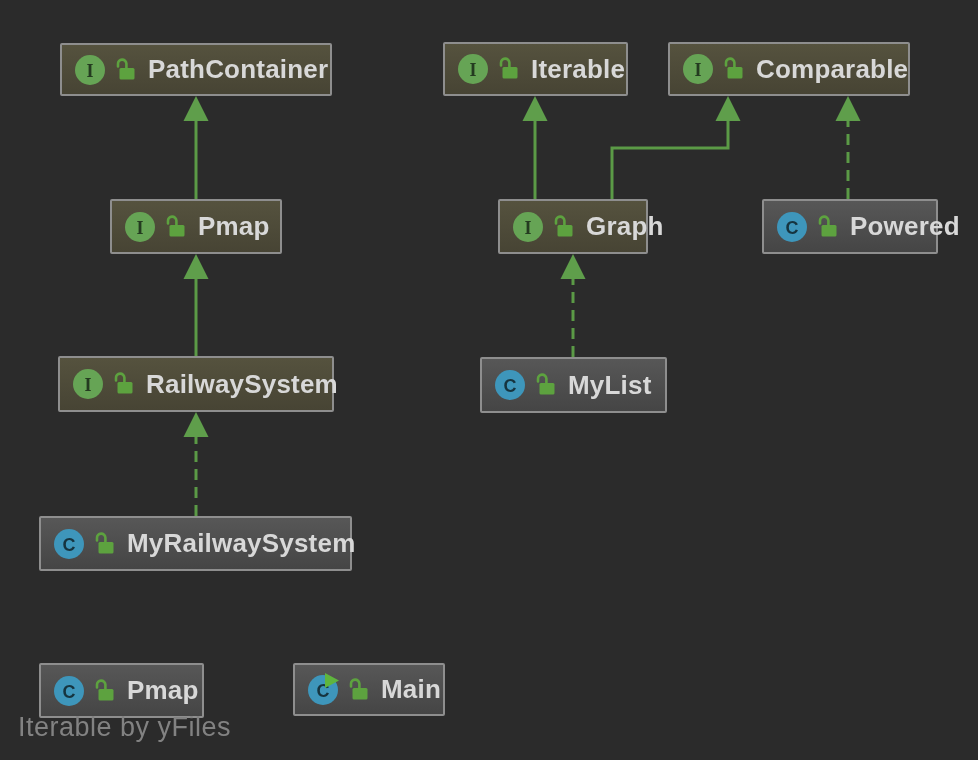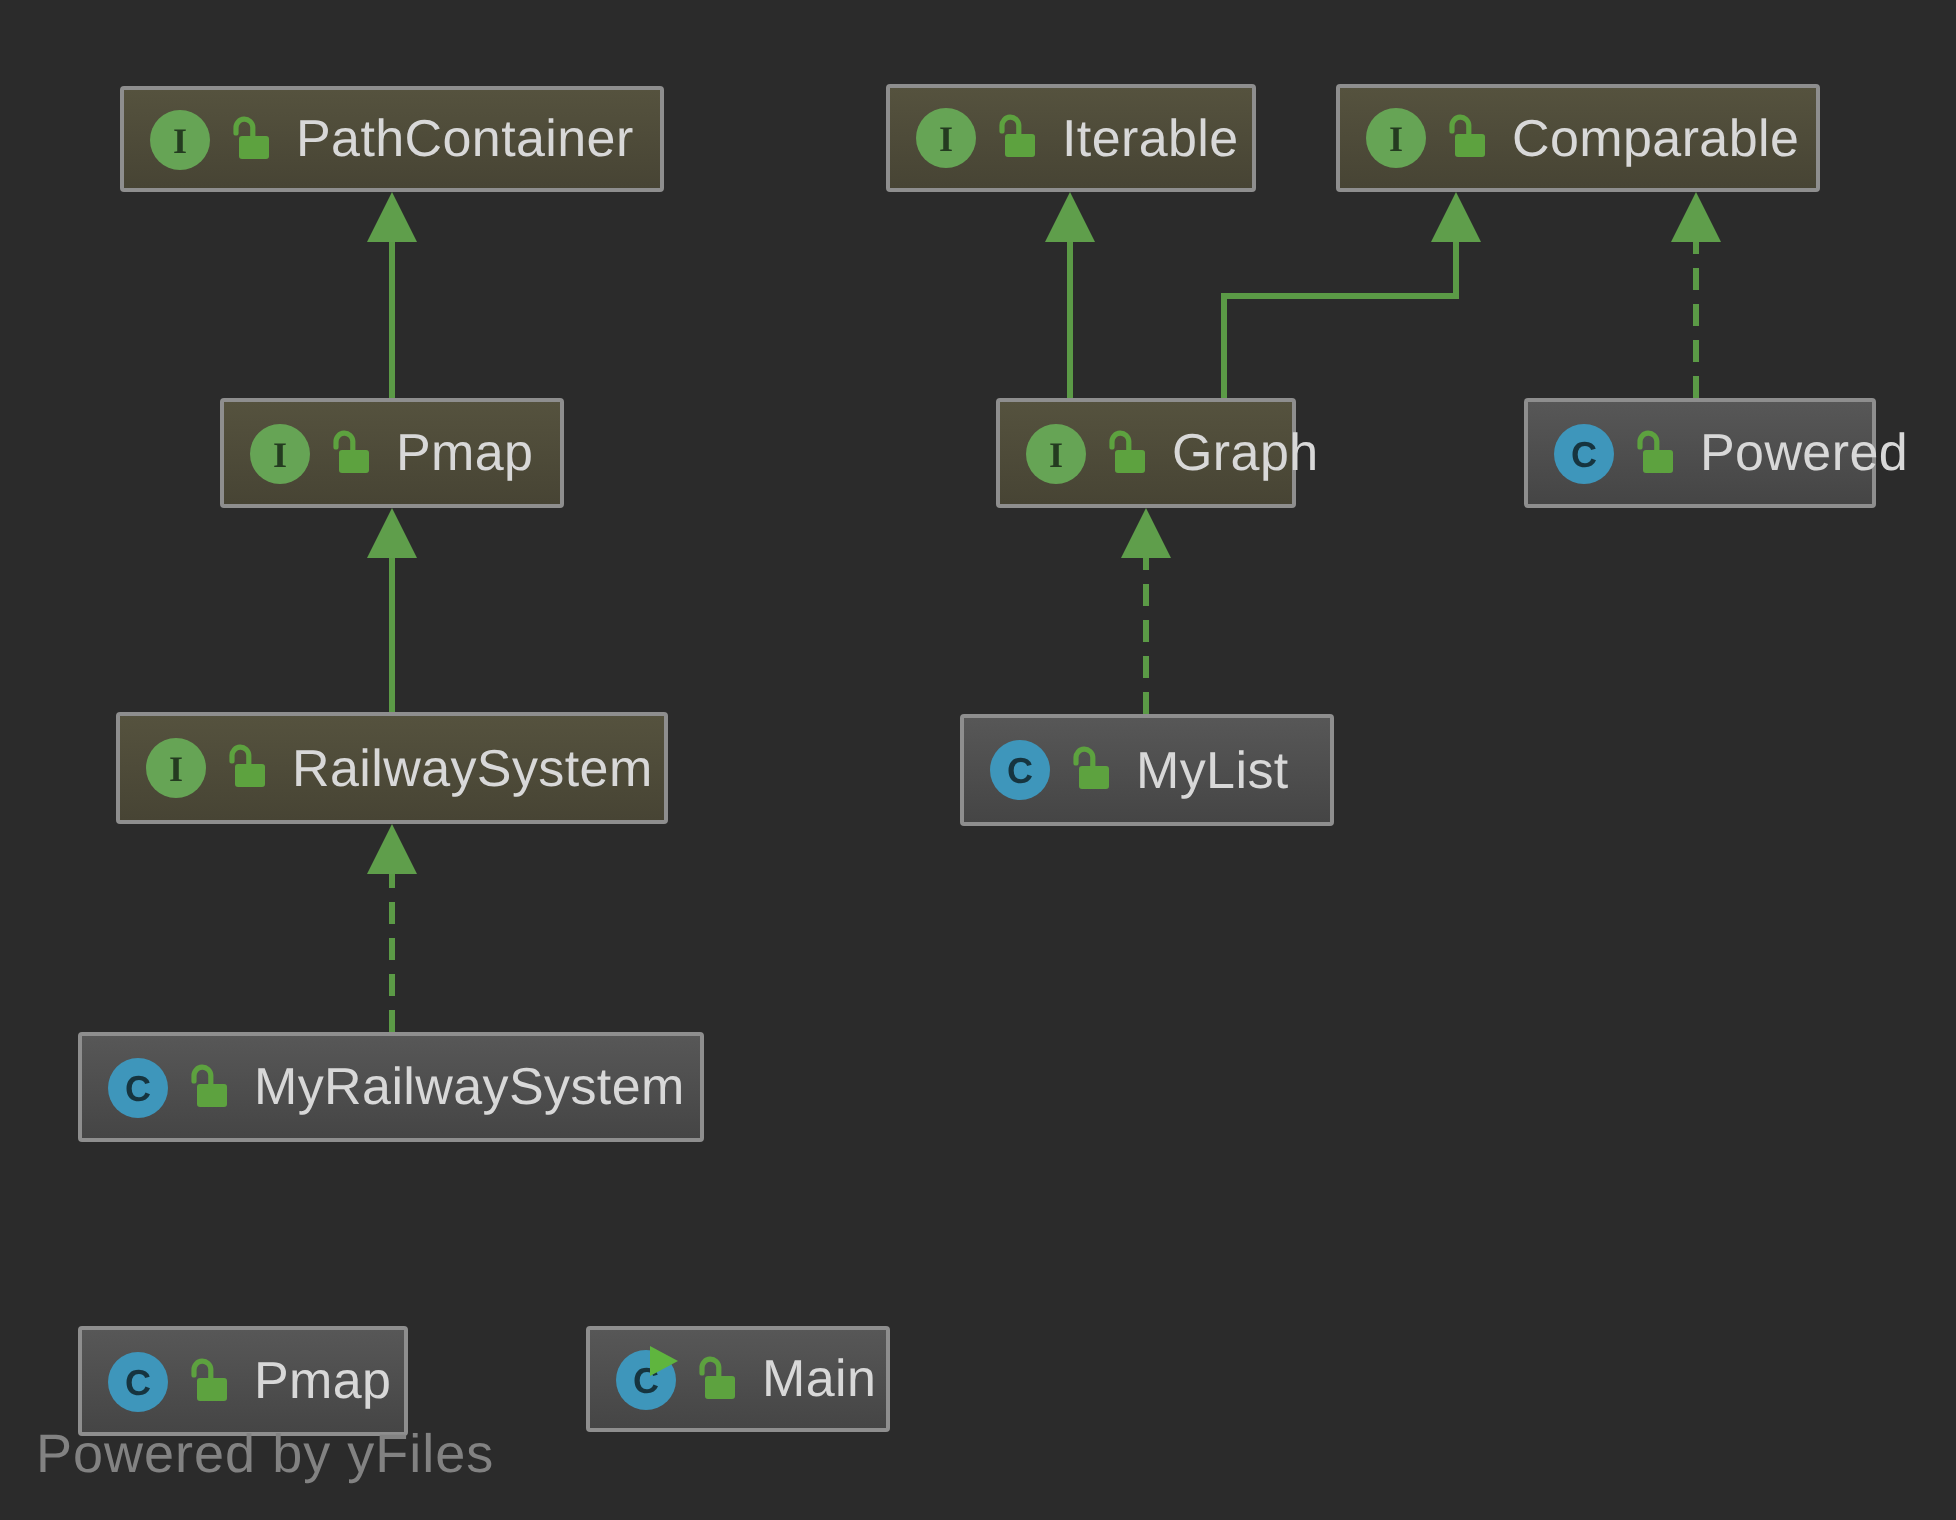--- a/index.html
+++ b/index.html
@@ -13,21 +13,21 @@
     display:flex;align-items:center;
     border:2px solid #8e8e8e;border-radius:2px;
     padding-left:13px;white-space:nowrap;cursor:default;
   }
   .node.interface{background:linear-gradient(#55523e,#474434);}
   .node.class,.node.mainclass{background:linear-gradient(#575757,#454545);}
   .type-badge{width:30px;height:30px;flex:0 0 30px;display:inline-block;}
   .type-badge svg{overflow:visible;display:block;}
   .lock{width:23px;height:24px;flex:0 0 23px;margin-left:8px;margin-top:-2px;display:inline-block;}
   .label{
-    margin-left:12px;font-size:26px;color:#d8d8d8;letter-spacing:0.2px;
+    margin-left:12px;font-size:26px;color:#d8d8d8;letter-spacing:0.2px;font-weight:bold;
   }
   #footer{
     position:absolute;left:18px;top:712px;z-index:5;
     font-size:27px;color:#828282;letter-spacing:0.5px;
   }
 </style>
 </head>
 <body>
 
 <div id="canvas">
@@ -41,21 +41,21 @@
       <path d="M535 199 L535 121" fill="none" stroke="#5b9a46" stroke-width="3"></path>
       <polygon points="535,96 547.5,121 522.5,121" fill="#5f9e4b"></polygon>
       <path d="M612 199 L612 148 L728 148 L728 121" fill="none" stroke="#5b9a46" stroke-width="3"></path>
       <polygon points="728,96 740.5,121 715.5,121" fill="#5f9e4b"></polygon>
       <path d="M848 199 L848 121" fill="none" stroke="#5b9a46" stroke-width="3" stroke-dasharray="11 7"></path>
       <polygon points="848,96 860.5,121 835.5,121" fill="#5f9e4b"></polygon>
       <path d="M573 357 L573 279" fill="none" stroke="#5b9a46" stroke-width="3" stroke-dasharray="11 7"></path>
       <polygon points="573,254 585.5,279 560.5,279" fill="#5f9e4b"></polygon>
     </svg>
 
-  <div id="footer">Powered by yFiles</div>
+  <div id="footer">Iterable by yFiles</div>
 <div class="node interface" style="left: 60px; top: 43px; width: 272px; height: 53px;">
       <span class="type-badge">
         <svg width="30" height="30" viewBox="0 0 30 30">
           <circle cx="15" cy="15" r="15" fill="#66a455"></circle>
           <text x="15" y="21.5" text-anchor="middle" font-size="18" font-weight="bold" font-family="&quot;Liberation Serif&quot;,serif" fill="#243b20">I</text>
         </svg>
       </span>
       <span class="lock"><svg width="23" height="24" viewBox="0 0 23 24">
           <path d="M5 9.5 V7 A4.2 4.2 0 0 1 13.4 6.6 V11" fill="none" stroke="#5da23f" stroke-width="2.6" stroke-linecap="round"></path>
           <rect x="6.5" y="11" width="15" height="11.5" rx="1.5" fill="#5da23f"></rect>

